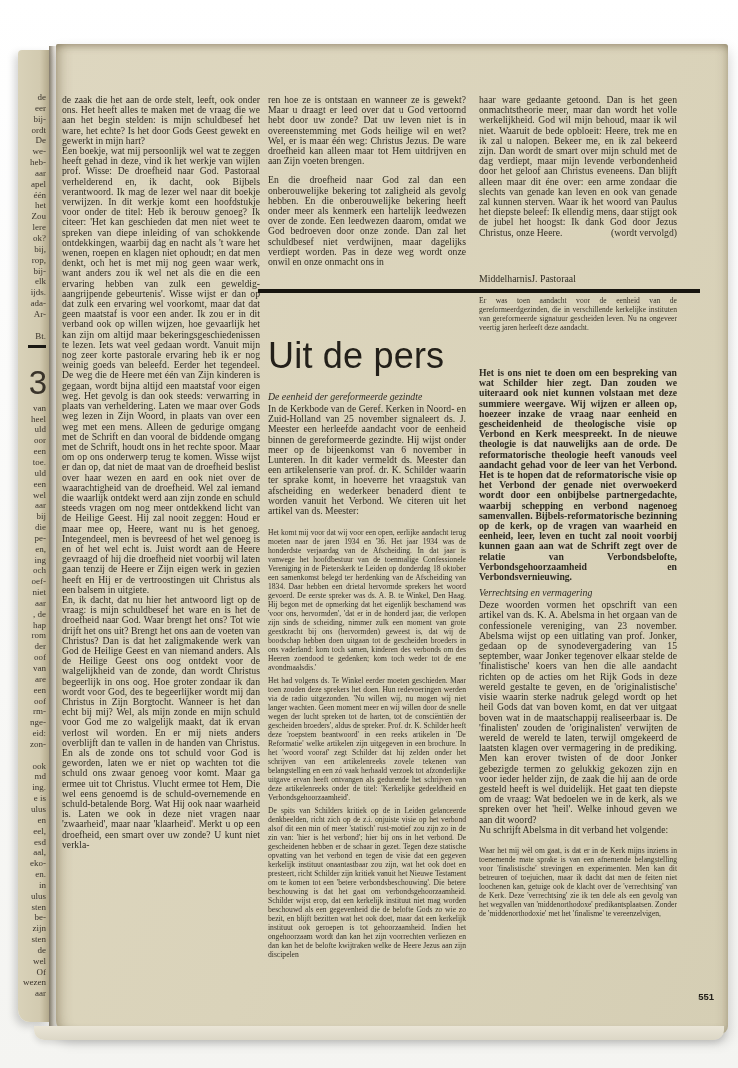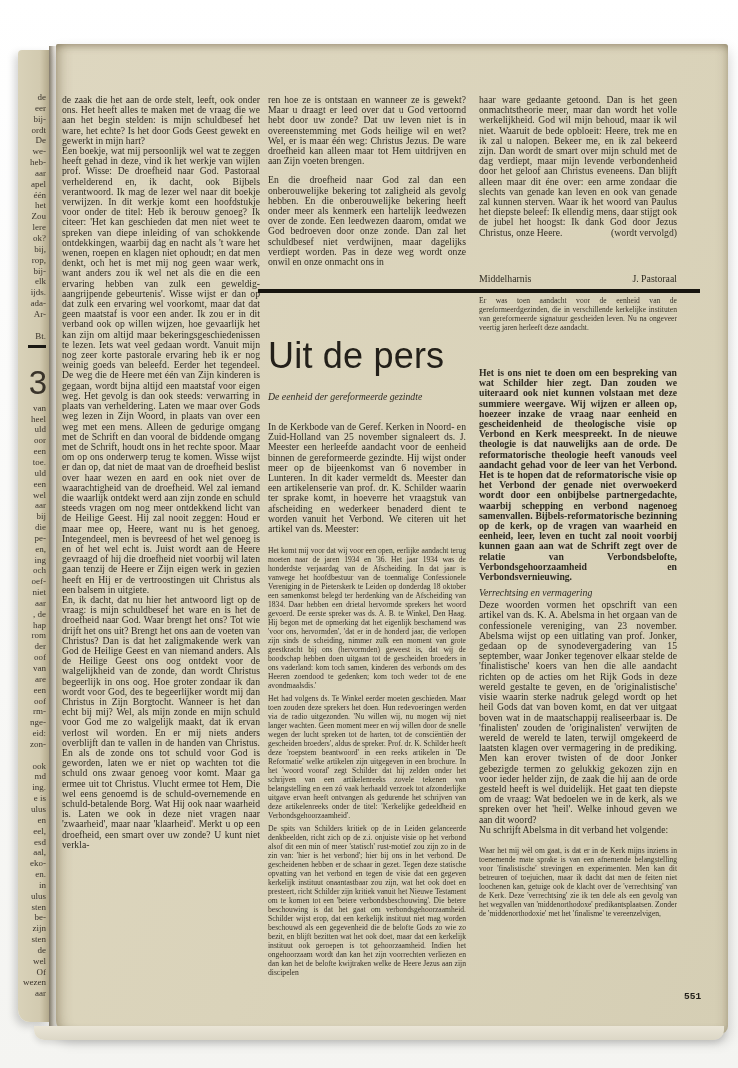--- a/index.html
+++ b/index.html
@@ -61,43 +61,43 @@
   .pgap p + p{margin-top:9px;}
   .qgap p + p{margin-top:4px;}
 
   .col-1{left:6px;top:51px;width:198px;height:892px;overflow:hidden;}
   .col-2a{left:212px;top:51px;width:198px;max-height:190px;overflow:hidden;}
   .col-3a{left:423px;top:51px;width:198px;max-height:162px;overflow:hidden;}
   .cont{float:right;}
 
   .signature-row{
     position:absolute;left:423px;top:229px;width:198px;
-    display:flex;justify-content:space-between;font-size:9.8px;color:#2f2b22;
+    display:flex;font-size:9.8px;color:#2f2b22;
   }
 
   .section-rule{position:absolute;left:202px;top:245px;width:442px;height:3.5px;background:#17150f;}
 
   .col-2b{left:212px;top:297px;width:198px;}
   .press-title{
     font-family:"Liberation Sans",sans-serif;font-weight:400;
     font-size:36px;line-height:30px;color:#23201a;letter-spacing:0.2px;
   }
   .subhead{font-style:italic;font-size:9.8px;line-height:11px;margin-top:20px;color:#2e2a21;}
-  .intro{margin-top:20px;}
+  .intro{margin-top:2px;}
   .quote{margin-top:12px;}
 
   .col-3b{left:423px;top:252px;width:198px;}
   .comment{margin-top:36px;font-weight:bold;}
   .subhead2{font-style:italic;font-size:9.8px;line-height:11px;margin-top:5px;color:#2e2a21;}
   .item2{margin-top:2px;}
   .quote2{margin-top:11px;}
 
   .page-number{
-    position:absolute;left:628px;top:947px;width:30px;
-    font-family:Liberation Mono, monospace;font-weight:700;font-size:9.5px;color:#23201a;
+    position:absolute;left:628px;top:947px;width:30px;text-align:right;
+    font-family:Liberation Sans, sans-serif;font-weight:700;font-size:9.5px;color:#23201a;
   }
 </style>
 </head>
 <body>
 
 <div class="scan">
 
   <div class="prev-page">
     <div class="fragments">
         <p>de</p>

